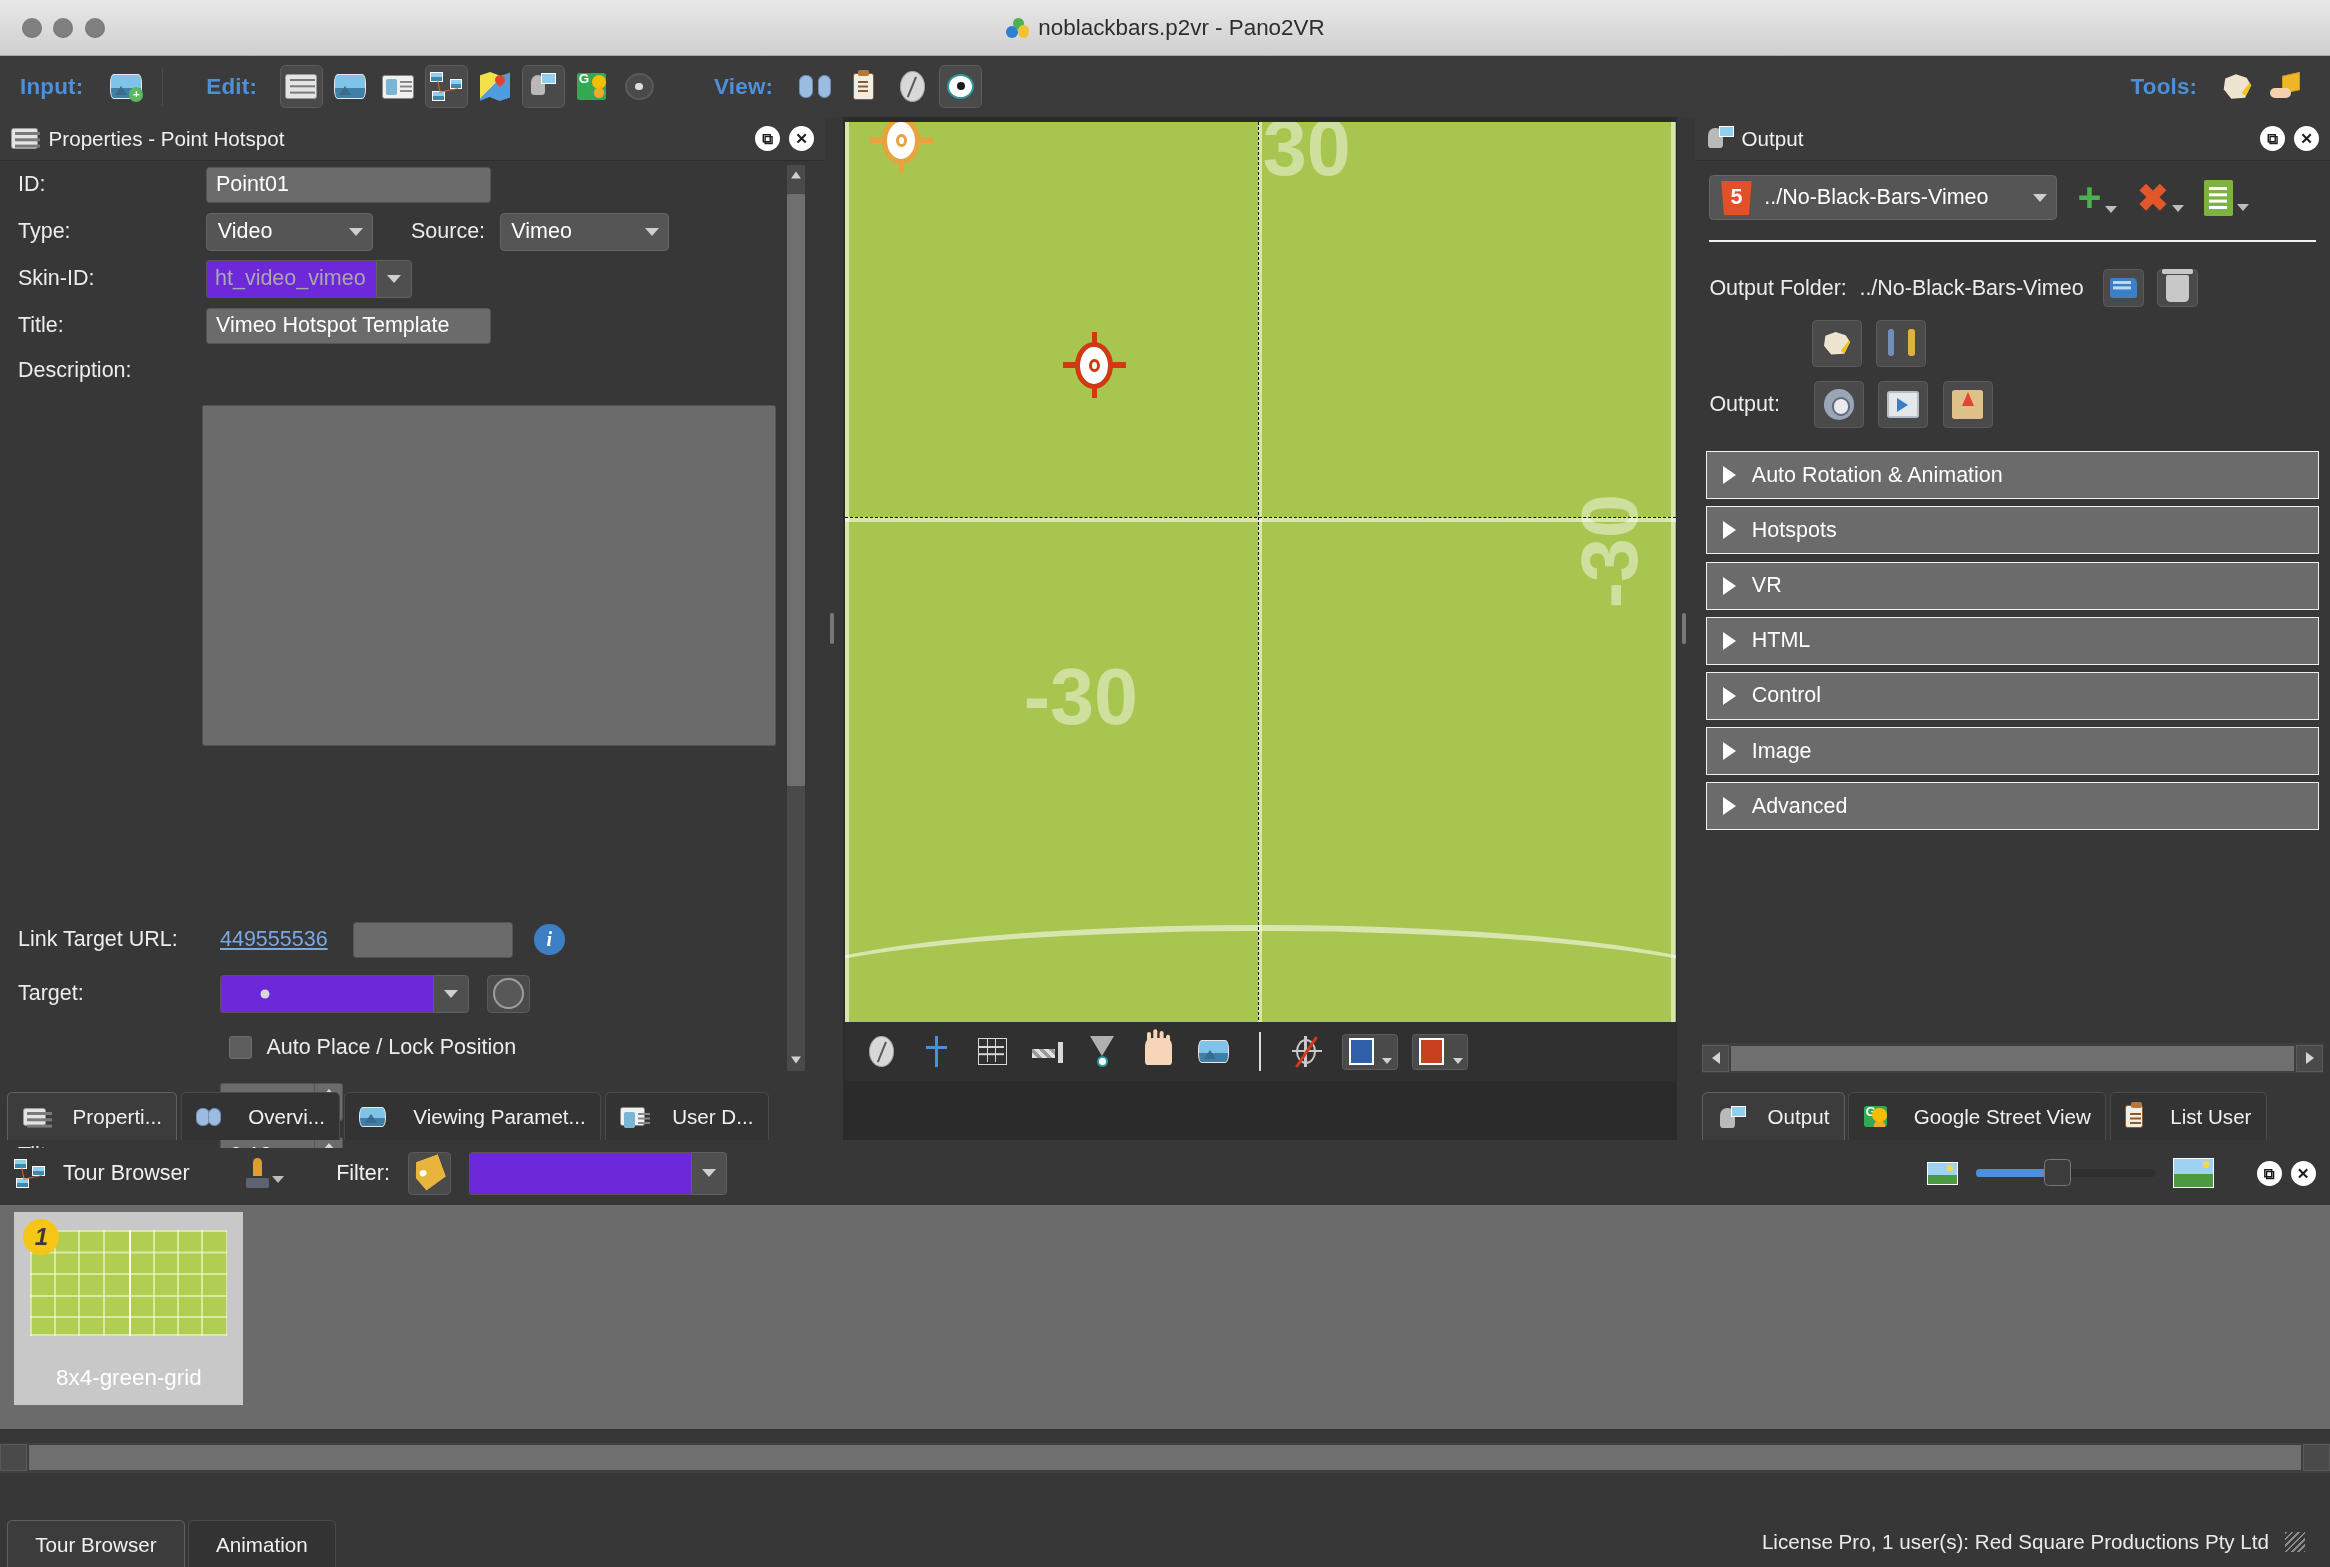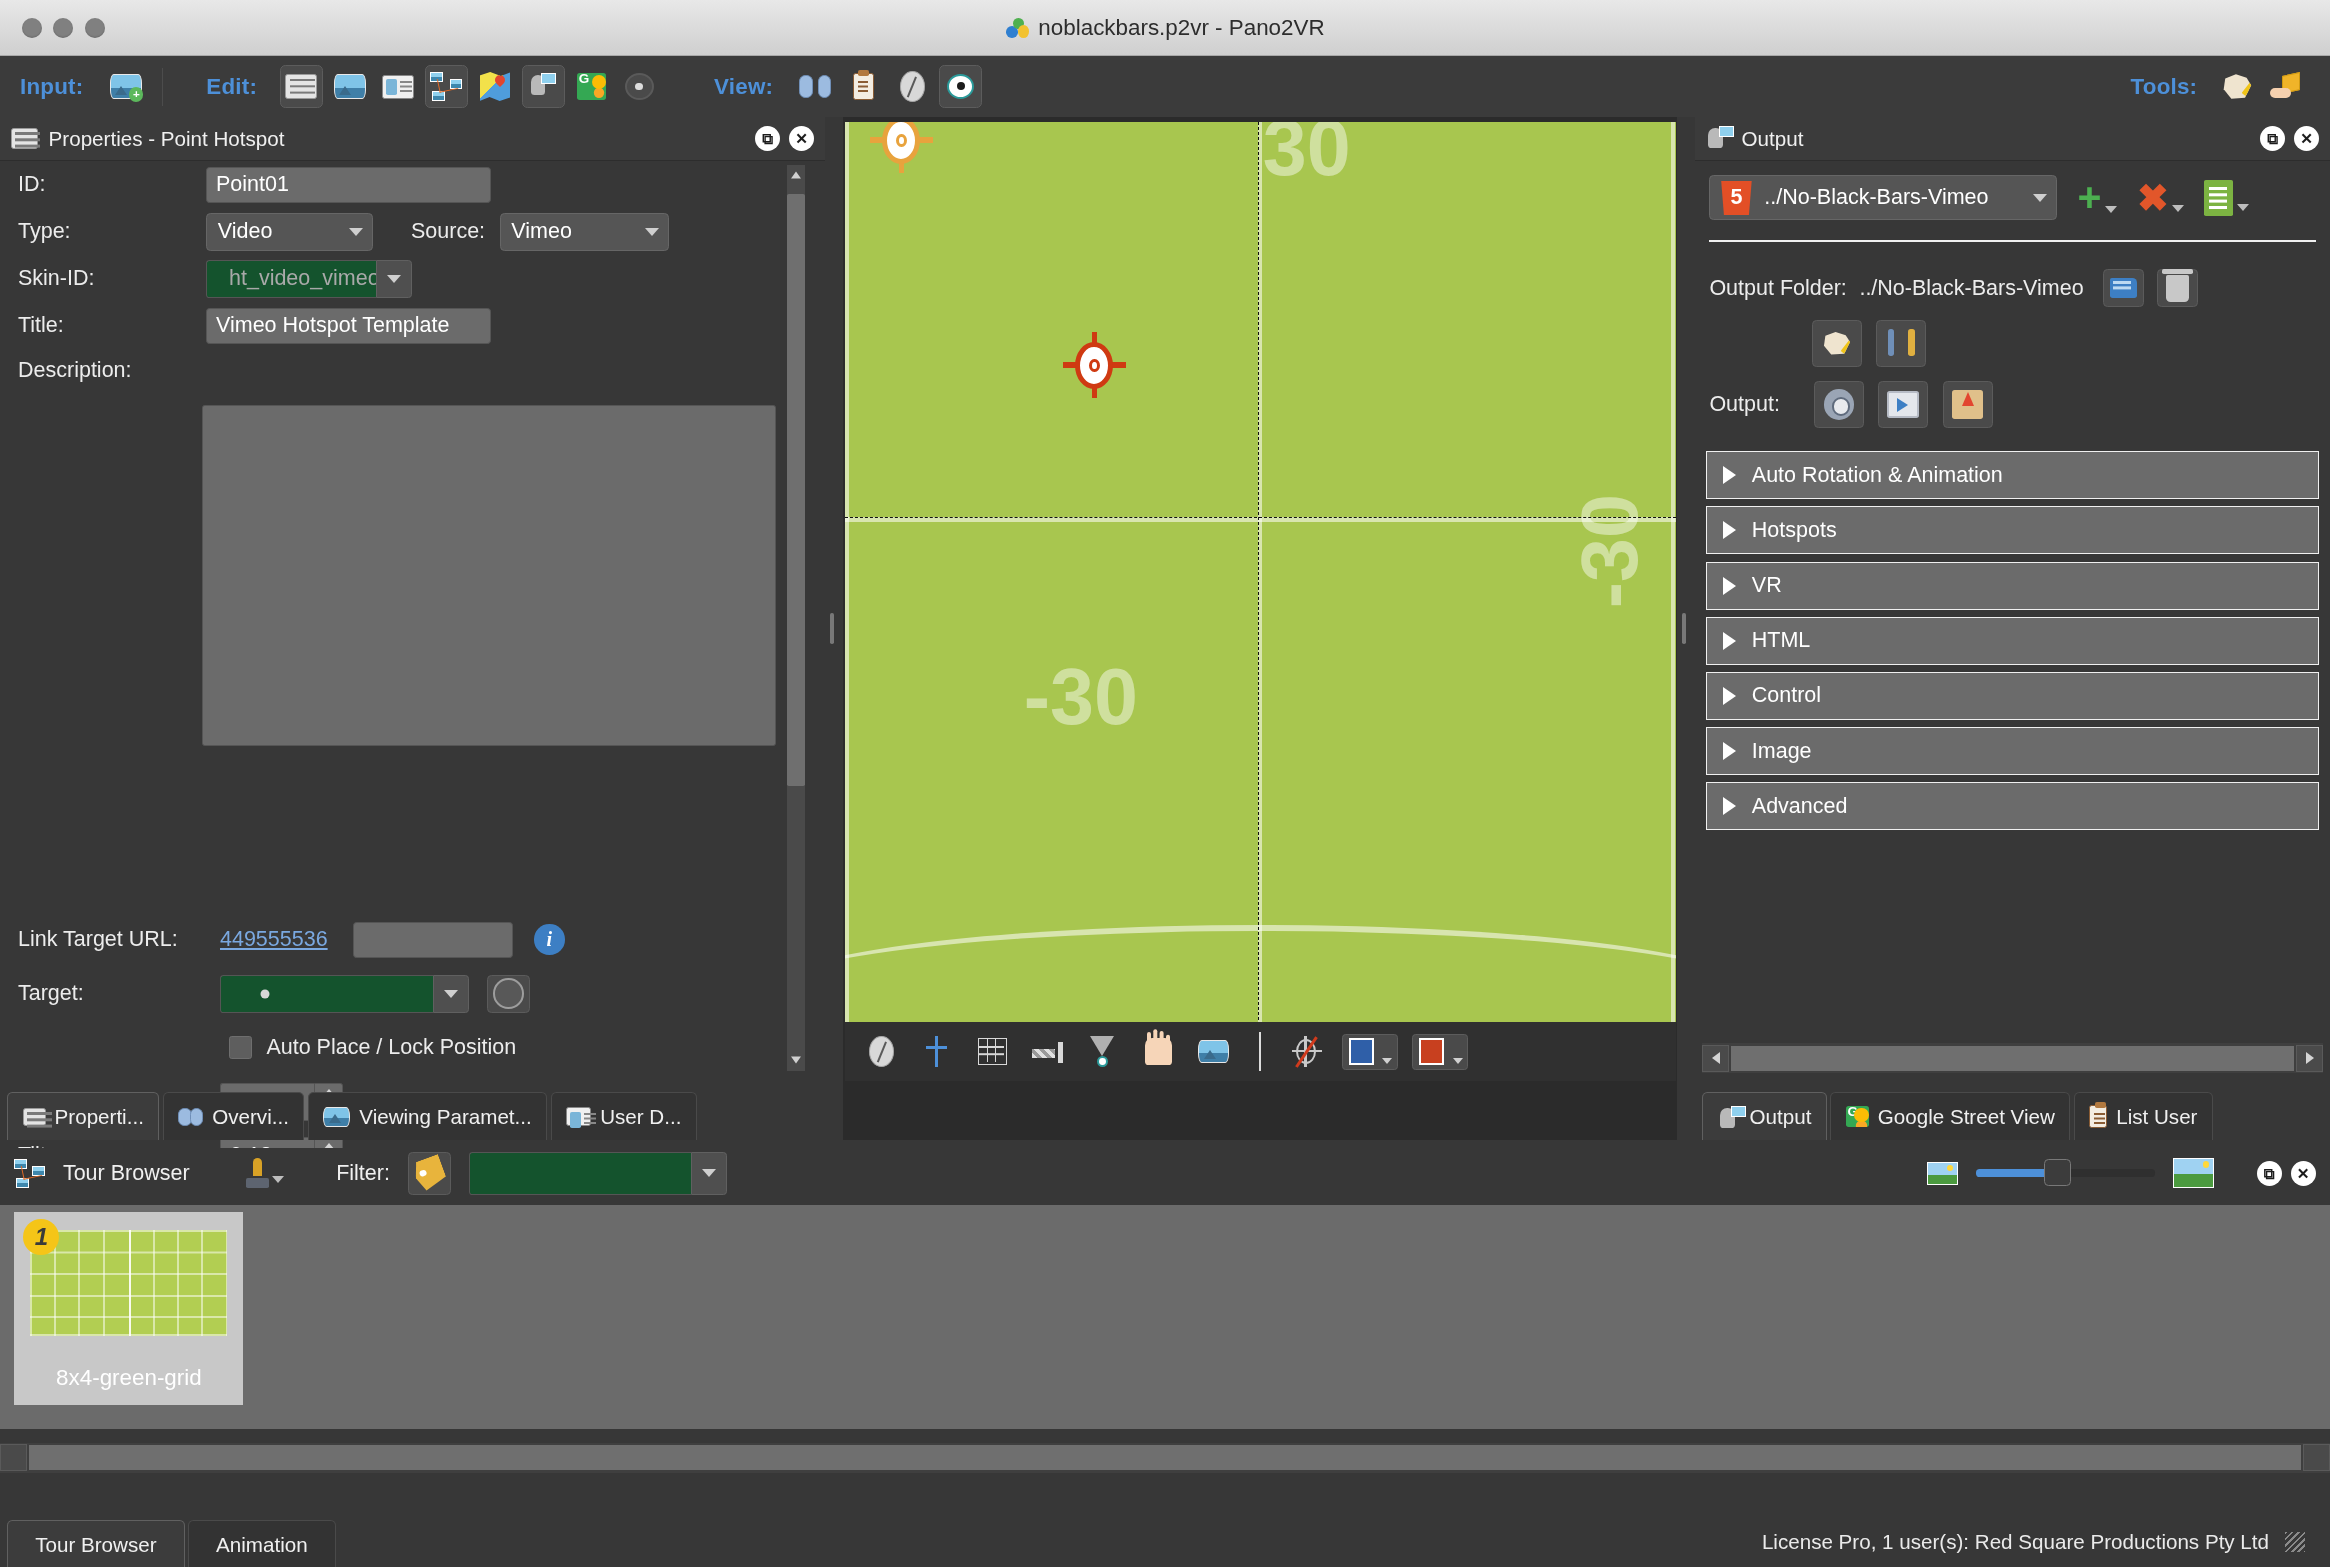--- a/index.html
+++ b/index.html
@@ -128,22 +128,22 @@
   .lbl { color:#ececec; font-size:21.5px; }
   .fld {
     background:#6b6b6b; border:0.9px solid #555; border-radius:3.6px; color:#fff;
     font-size:21.5px; height:36px; display:flex; align-items:center; padding:0 9px;
   }
   .combo { position:relative; background:#555; border:0.9px solid #666; border-radius:4.5px;
     color:#fff; font-size:21.5px; height:38px; display:flex; align-items:center; padding:0 30.5px 0 10.8px;}
   .combo .caret { position:absolute; right:9px; top:50%; transform:translateY(-50%);
     width:0;height:0;border-left:7.2px solid transparent;border-right:7.2px solid transparent;border-top:8px solid #cfcfcf;}
   .combo-split { display:flex; }
-  .combo-split .txt { background:#14532d;border:0.9px solid #555;border-right:none;border-radius:3.6px 0 0 3.6px;
-    color:#a9a9a9;font-size:21.5px;height:38px;display:flex;align-items:center;padding:0 22px;}
+  .combo-split .txt { background:#6d28d9;border:0.9px solid #555;border-right:none;border-radius:3.6px 0 0 3.6px;
+    color:#a9a9a9;font-size:21.5px;height:38px;display:flex;align-items:center;padding:0 8px;}
   .combo-split .arrowbox { width:36px;height:38px;background:#4f4f4f;border:0.9px solid #606060;
     border-radius:0 3.6px 3.6px 0;position:relative;}
   .combo-split .arrowbox::after{content:'';position:absolute;left:50%;top:50%;transform:translate(-50%,-50%);
     width:0;height:0;border-left:7.2px solid transparent;border-right:7.2px solid transparent;border-top:8px solid #cfcfcf;}
   .textarea { background:#6b6b6b;border:0.9px solid #555;border-radius:2.7px; }
   .spin { display:flex; }
   .spin .sv { background:#6b6b6b;border:0.9px solid #555;border-right:none;border-radius:2.7px 0 0 2.7px;
     color:#fff;font-size:21.5px;height:38px;width:94px;display:flex;align-items:center;padding:0 9px;}
   .spin .sb { width:29px;height:38px;background:#6b6b6b;border:0.9px solid #555;border-radius:0 2.7px 2.7px 0;
     display:flex;flex-direction:column;align-items:center;justify-content:space-around;}
@@ -170,21 +170,21 @@
   .scrollbar-v .ar.top{top:0} .scrollbar-v .ar.bot{bottom:0}
   .scrollbar-v .ar::after{content:'';position:absolute;left:50%;top:50%;transform:translate(-50%,-50%);
     width:0;height:0;border-left:5.4px solid transparent;border-right:5.4px solid transparent;}
   .scrollbar-v .ar.top::after{border-bottom:7.2px solid #d0d0d0;}
   .scrollbar-v .ar.bot::after{border-top:7.2px solid #d0d0d0;}
 
   
   .tabstrip { display:flex; align-items:flex-end; height:56px; gap:3.6px; padding-left:7.2px; }
   .tab { height:48px; background:#333; border:0.9px solid #4a4a4a; border-bottom:none;
     border-radius:5.4px 5.4px 0 0; color:#f0f0f0; font-size:20.6px; display:flex; align-items:center;
-    gap:9px; padding:0 14.4px; }
+    gap:27px; padding:0 14.4px; }
   .tab.active { background:#3c3c3c; border-color:#606060; }
 
   
   .viewer-wrap { position:absolute; left:843px; top:117px; width:834px; height:1023px; background:#2b2b2b; }
   .pano {
     position:absolute; left:1.8px; top:5.4px; width:831px; height:938px; overflow:hidden;
     background:#a8c64f;
   }
   .pano .grid-v, .pano .grid-h { position:absolute; background:rgba(255,255,255,.55); }
   .pano .grid-v { width:4.5px; top:0; bottom:0; }

